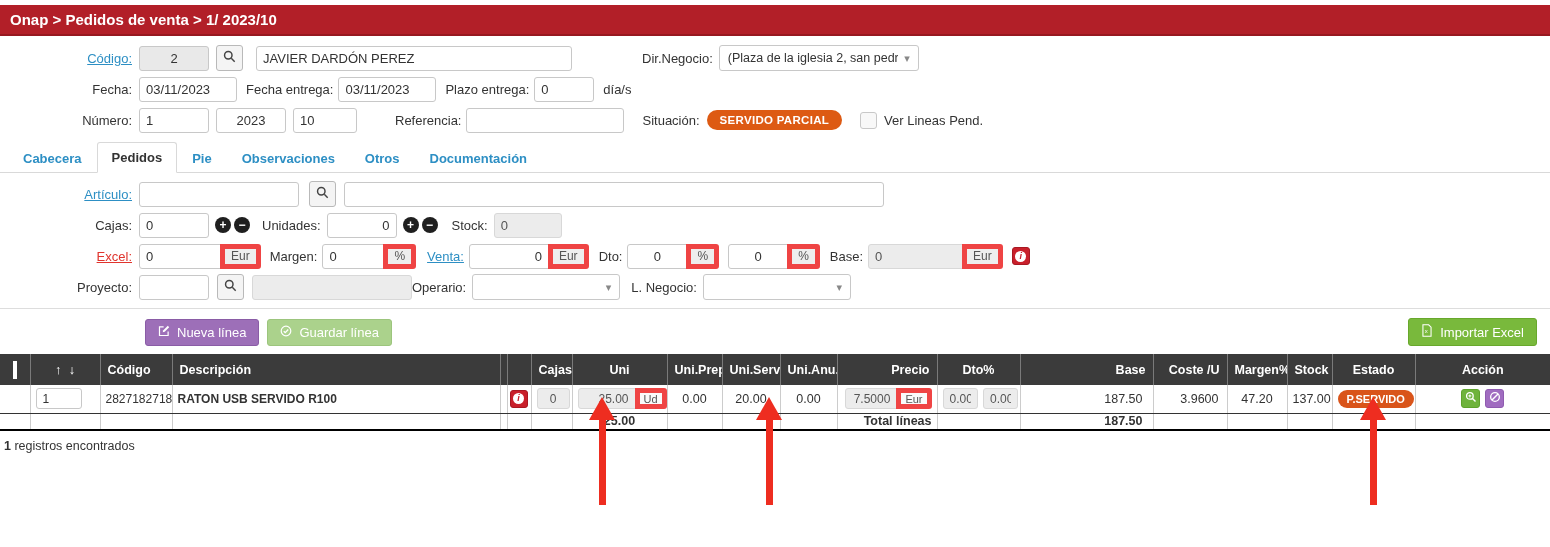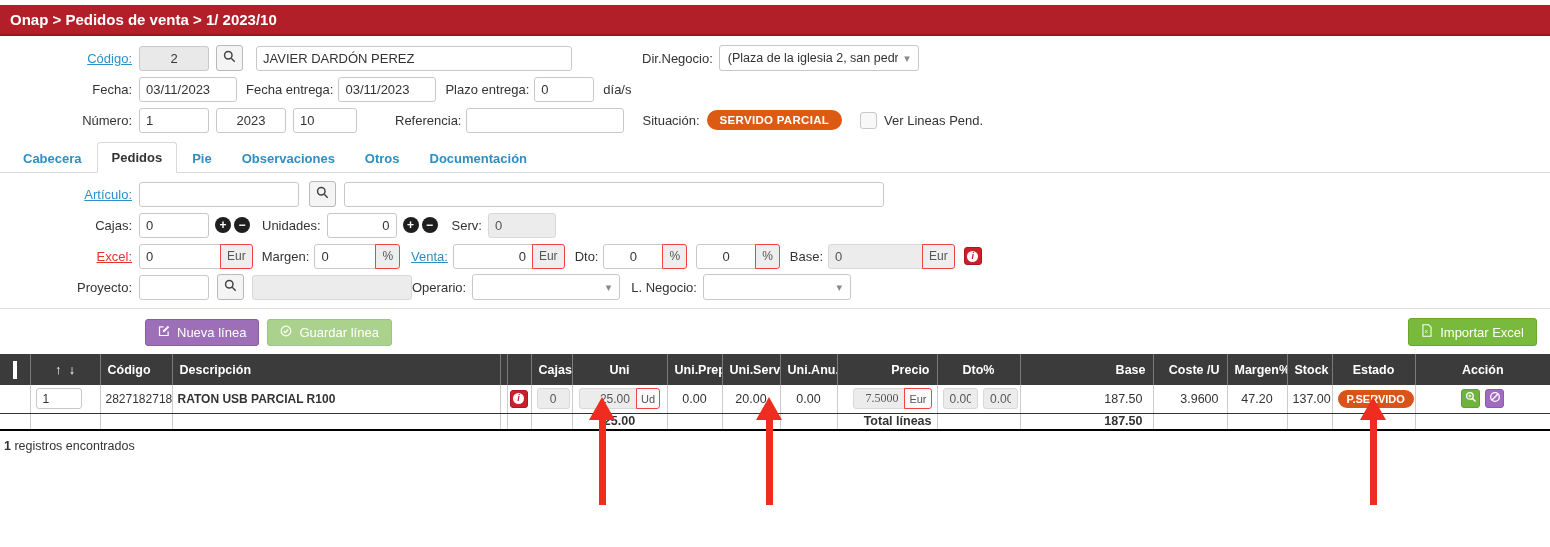--- a/index.html
+++ b/index.html
@@ -19,21 +19,21 @@
   a.link { text-decoration:underline; cursor:pointer; }
   a.blue { color:#2d8fc4; }
   a.red  { color:#e0342d; }
   input { font-family:inherit; font-size:13px; border:1px solid #c8c8c8; border-radius:3px;
           height:25px; padding:0 6px; color:#333; background:#fff; }
   .ro  { background:#e9e9e9; }
   .dis { background:#ececec; border-color:#d8d8d8; color:#555; }
   .ta-c { text-align:center; } .ta-r { text-align:right; }
   .grp { display:inline-flex; align-items:stretch; }
   .grp input { border-radius:3px 0 0 3px; }
-  .sfx { display:flex; align-items:center; padding:0 6px; border:1px solid #ef4444; margin-left:-1px;
+  .sfx { display:flex; align-items:center; padding:0 6px; border:5px solid #ef4444; margin-left:-1px;
          background:#eee; border-radius:0 3px 3px 0; font-size:12px; color:#555; height:25px; }
   .sbtn { width:27px; height:26px; border:1px solid #b9b9b9; border-radius:3px; background:#f4f4f4;
           display:inline-flex; align-items:center; justify-content:center; cursor:pointer; }
   .selbox { border:1px solid #c8c8c8; border-radius:3px; height:26px; background:#fff;
             display:flex; align-items:center; justify-content:space-between; padding:0 8px;
             font-size:13px; color:#333; cursor:pointer; }
   .chev { color:#888; font-size:11px; margin-left:6px; }
   .circle-btn { width:16px; height:16px; border-radius:50%; background:#1f1f1f; color:#fff;
                 display:inline-flex; align-items:center; justify-content:center; font-size:12px;
                 font-weight:bold; line-height:1; cursor:pointer; border:none; padding:0; }
@@ -173,21 +173,21 @@
           <span>−</span>
         </button>
       <span class="lbl-inline" style="margin-left:12px;">Unidades:</span>
       <input class="ta-r" style="width: 70px; margin-left: 6px;" value="0">
       <button class="circle-btn" style="margin-left:6px;">
           <span>+</span>
         </button>
       <button class="circle-btn" style="margin-left:3px;">
           <span>−</span>
         </button>
-      <span class="lbl-inline" style="margin-left:14px;">Serv:</span>
+      <span class="lbl-inline" style="margin-left:14px;">Stock:</span>
       <input class="dis" style="width: 68px; margin-left: 6px;" value="0">
     </div>
 
     <div class="frow">
       <span class="lbl"><a class="link red">Excel:</a></span>
       <span class="grp">
         <input style="width: 82px;" value="0">
         <span class="sfx">Eur</span>
       </span>
       <span class="lbl-inline" style="margin-left:9px;">Margen:</span>
@@ -314,40 +314,40 @@
         <th class="ta-r">Stock</th>
         <th class="ta-c">Estado</th>
         <th class="ta-c">Acción</th>
       </tr>
     </thead>
     <tbody>
       <tr class="data">
         <td></td>
         <td><input class="row-input" style="width: 46px;" value="1"></td>
         <td style="font-size:12px;">2827182718345</td>
-        <td style="font-weight:bold; font-size:12px;">RATON USB PARCIAL R100</td>
+        <td style="font-weight:bold; font-size:12px;">RATON USB SERVIDO R100</td>
         <td style="padding:0;"></td>
         <td style="padding:0 2px;">
           <span class="info-btn">
               <span class="dot">i</span>
             </span>
         </td>
         <td class="ta-c"><input class="row-input dis ta-c" style="width: 33px;" value="0"></td>
         <td class="ta-c">
           <span class="grp row-grp">
             <input class="row-input dis ta-r" style="width: 58px;" value="25.00">
             <span class="sfx">Ud</span>
           </span>
         </td>
         <td class="ta-c">0.00</td>
         <td class="ta-c">20.00</td>
         <td class="ta-c">0.00</td>
         <td class="ta-r">
           <span class="grp row-grp">
-            <input class="row-input dis ta-r" style="width: 52px; font-family: Liberation Serif, serif;" value="7.5000">
+            <input class="row-input dis ta-r" style="width: 52px;" value="7.5000">
             <span class="sfx">Eur</span>
           </span>
         </td>
         <td class="ta-c">
           <input class="row-input dis ta-c" style="width: 35px;" value="0.00">
           <input class="row-input dis ta-c" style="width: 35px; margin-left: 2px;" value="0.00">
         </td>
         <td class="ta-r" style="padding-right:10px;">187.50</td>
         <td class="ta-r" style="padding-right:8px;">3.9600</td>
         <td class="ta-c">47.20</td>

